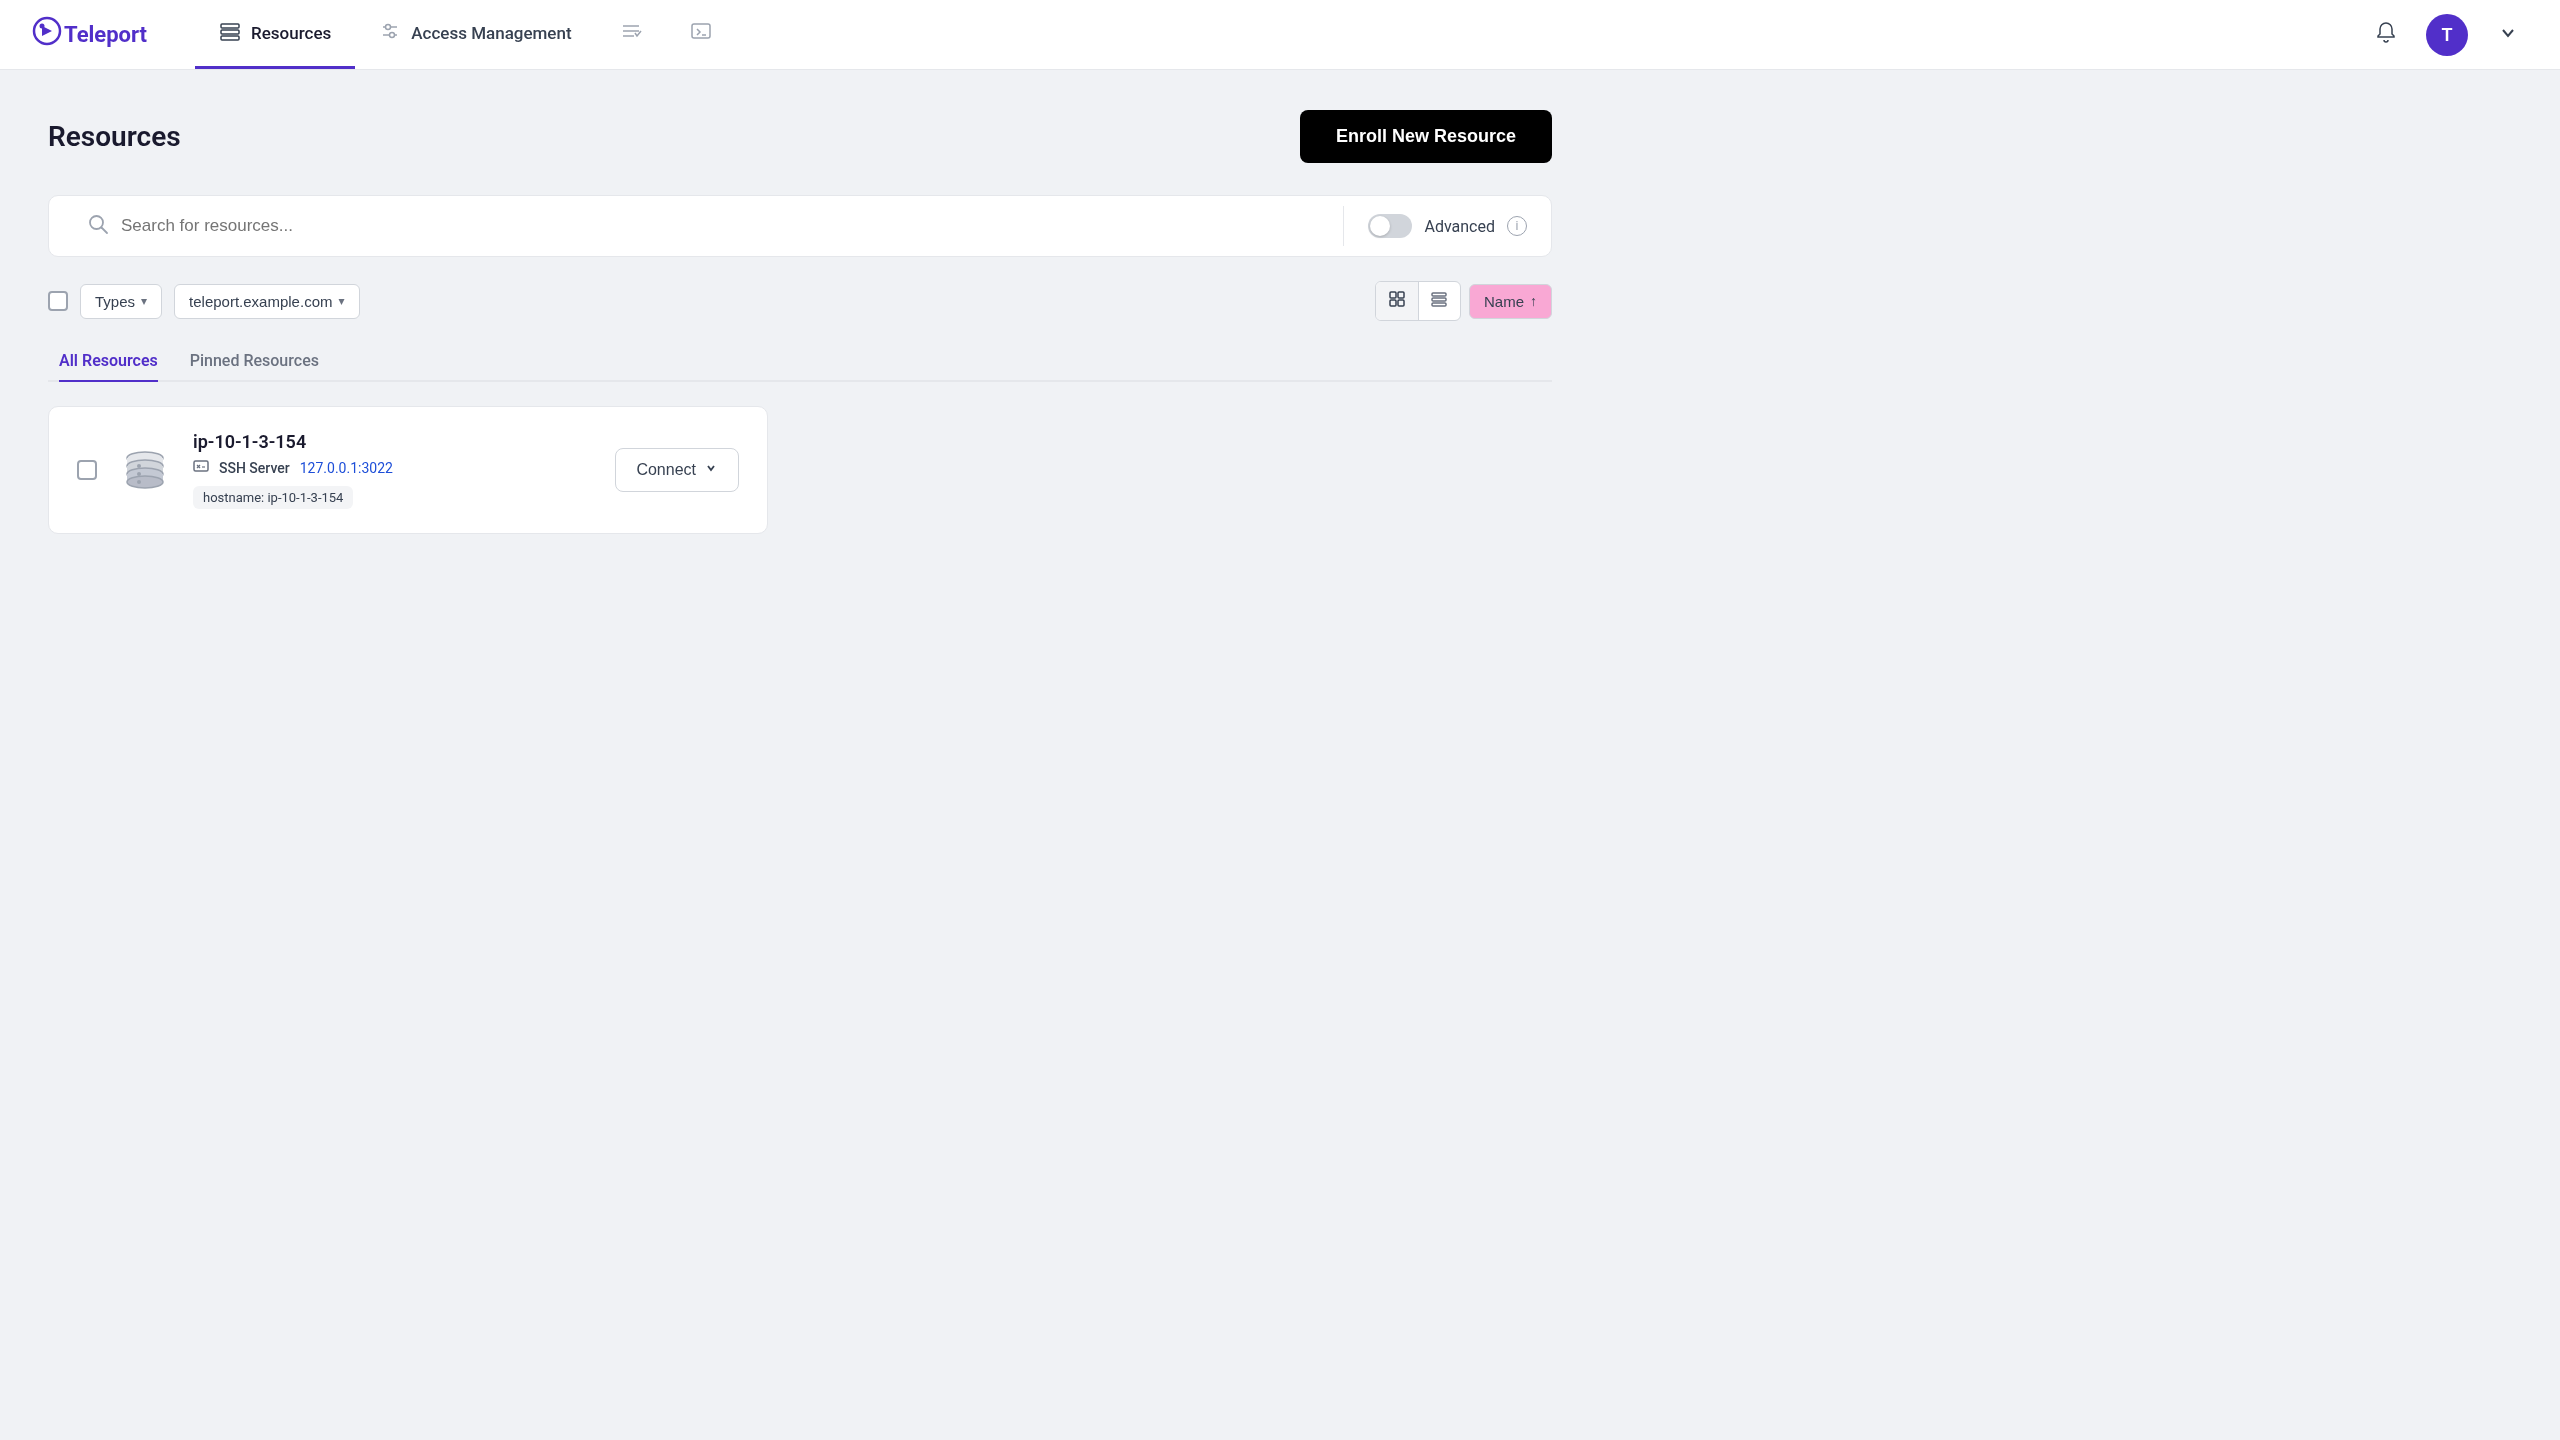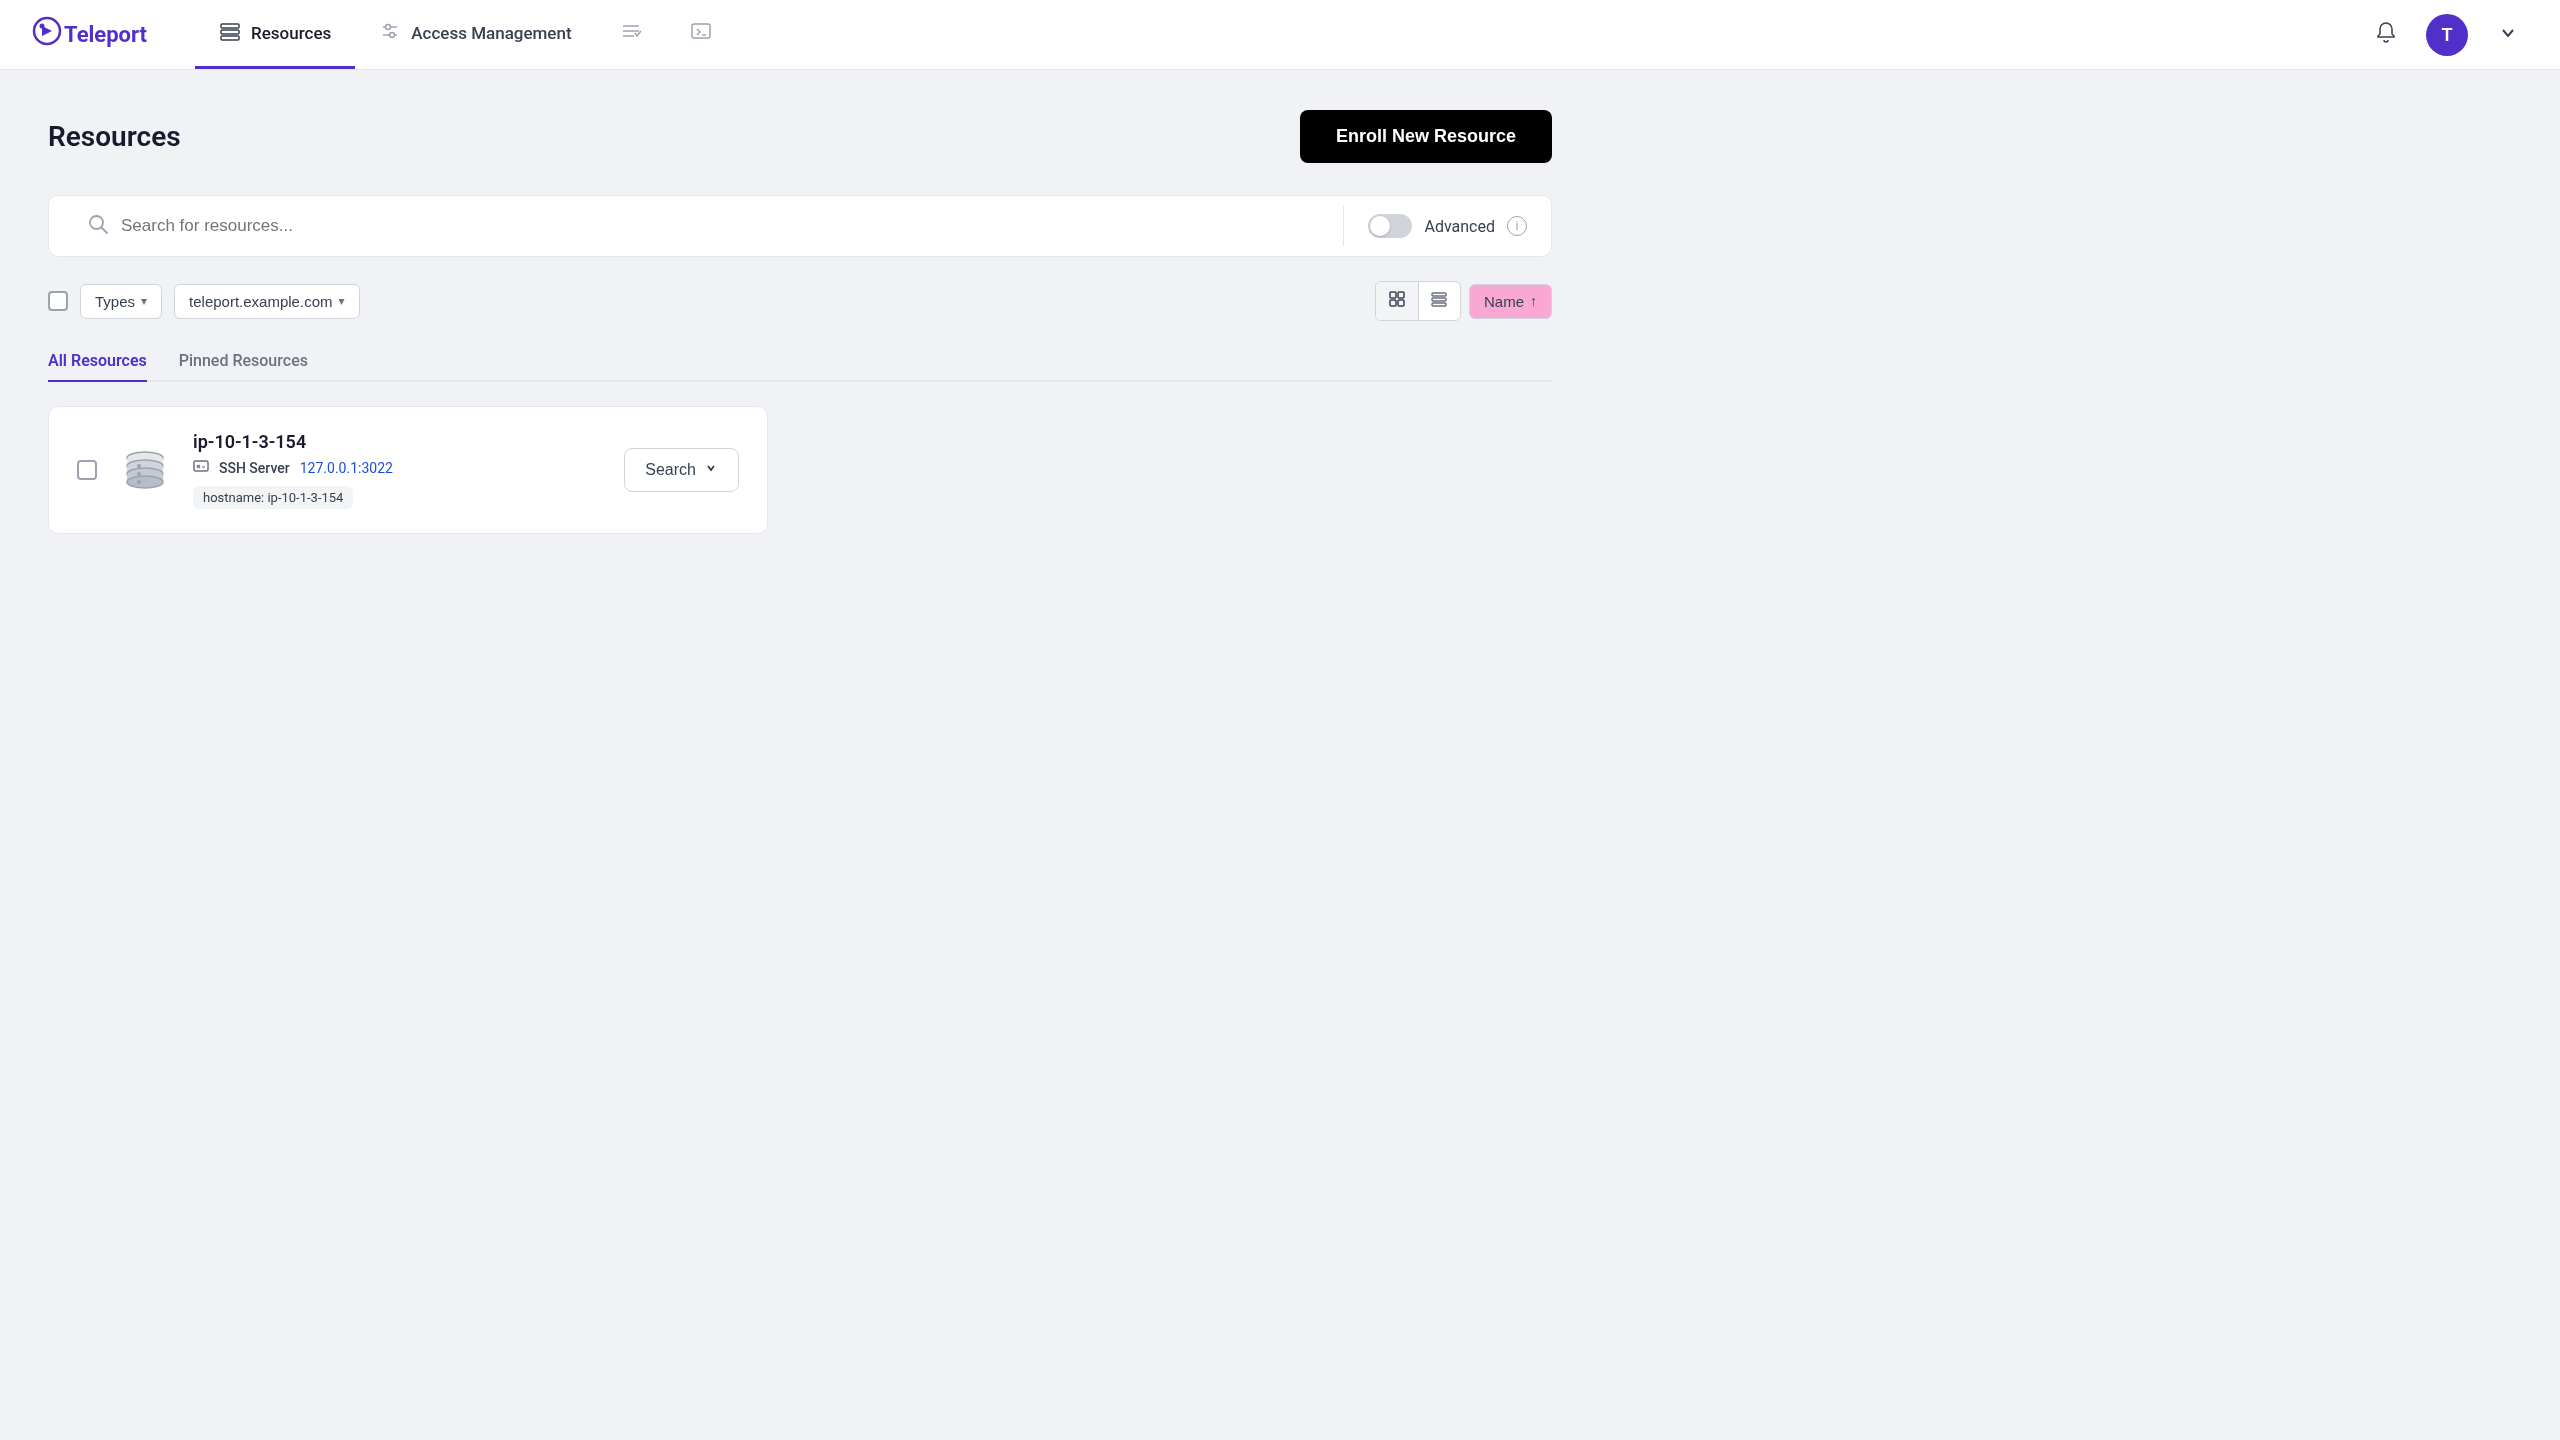--- a/index.html
+++ b/index.html
@@ -303,20 +303,21 @@
       font-weight: 500;
       color: #6b7280;
       cursor: pointer;
       border-bottom: 2px solid transparent;
       margin-bottom: -2px;
     }
     .tab.active {
       color: #512fc9;
       border-bottom: 2px solid #512fc9;
       font-weight: 600;
+      margin-left: 11px;
     }
 
     
     .resource-card {
       background: #fff;
       border: 1.5px solid #e5e7eb;
       border-radius: 10px;
       padding: 24px 28px;
       display: flex;
       align-items: center;
@@ -587,21 +588,21 @@
           </svg>
         </span>
         <span class="resource-type">SSH Server</span>
         <span class="resource-address">127.0.0.1:3022</span>
       </div>
       <div>
         <span class="resource-tag">hostname: ip-10-1-3-154</span>
       </div>
     </div>
     <button class="connect-btn">
-      <span>Search</span>
+      <span>Connect</span>
       <span>
         <svg width="14" height="14" viewBox="0 0 14 14" fill="none">
           <polyline points="4,5 7,9 10,5" stroke="#374151" stroke-width="1.8" fill="none"></polyline>
         </svg>
       </span>
     </button>
   </div>
 
 </div>
 

